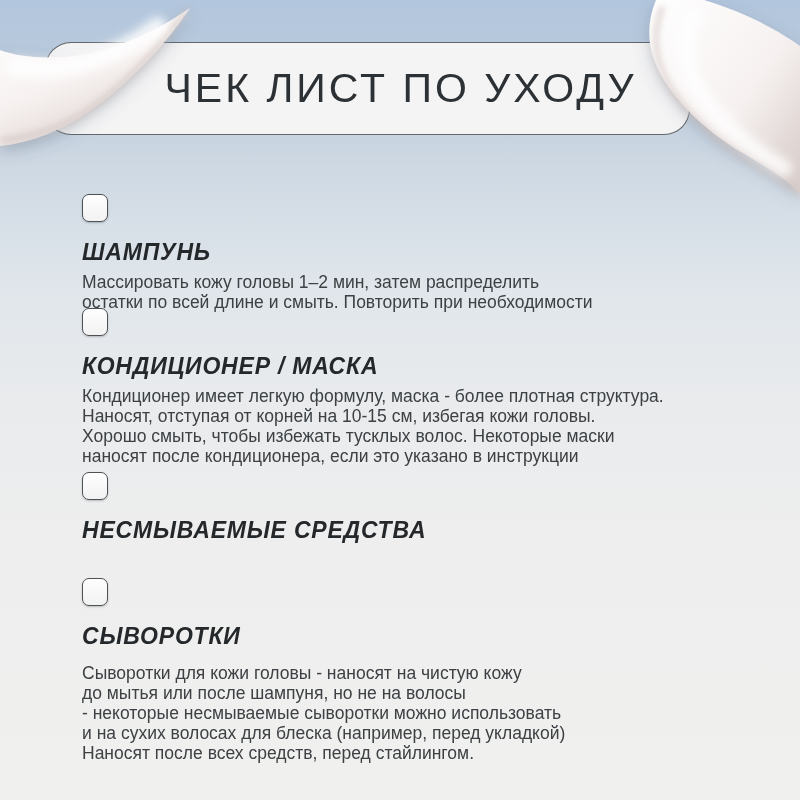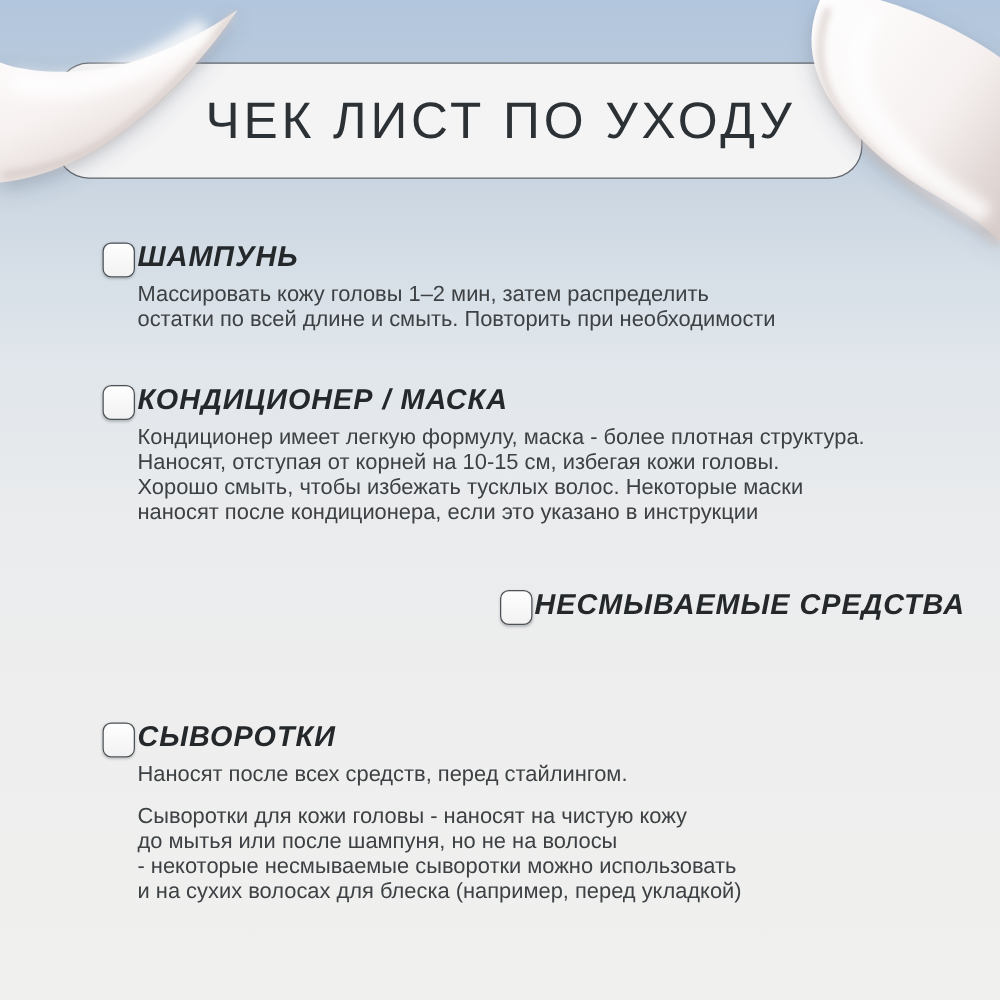--- a/index.html
+++ b/index.html
@@ -5,37 +5,37 @@
   html,body{margin:0;padding:0;background:#e8e8e8;}
   .stage{
     position:relative;width:800px;height:800px;overflow:hidden;
     font-family:"Liberation Sans",sans-serif;
     background:linear-gradient(180deg,
       #b2c6dd 0%, #bccbdc 10%, #d0dae4 22%, #e0e6eb 36%,
       #e9ebed 50%, #eeeeee 68%, #f0f0ef 100%);
   }
   
   .banner{
-    position:absolute;left:45px;top:50px;width:645px;height:93px;
+    position:absolute;left:45px;top:42px;width:645px;height:93px;
     box-sizing:border-box;background:#f4f4f5;
     border:1px solid rgba(42,47,52,0.72);
     border-radius:26px;z-index:2;
     display:flex;align-items:center;justify-content:center;
     padding-left:66px;
   }
   .banner-title{
     font-size:41px;font-weight:500;letter-spacing:3px;
     color:#2c3135;white-space:nowrap;
   }
   
   .smears{position:absolute;left:0;top:0;z-index:3;pointer-events:none;}
   
   .item{
     position:absolute;left:82px;width:690px;
-    display:flex;gap:2px;z-index:2;
+    display:flex;gap:17px;z-index:2;flex-direction:column;
   }
   .checkbox{
     flex:0 0 auto;width:26px;height:28px;margin-top:2px;
     border:1.5px solid #4d5257;border-radius:7px;
     background:linear-gradient(180deg,#fefefe 0%,#f2f2f3 100%);
     box-shadow:0 1px 2px rgba(30,35,40,0.25);
     cursor:pointer;box-sizing:border-box;
   }
   .item-label{
     font-size:23px;font-weight:700;font-style:italic;
@@ -119,21 +119,21 @@
     <span class="checkbox" role="checkbox" aria-checked="false"></span>
     <div class="item-text">
       <div class="item-label">НЕСМЫВАЕМЫЕ СРЕДСТВА</div>
     </div>
   </div>
 
   <div class="item i4">
     <span class="checkbox" role="checkbox" aria-checked="false"></span>
     <div class="item-text">
       <div class="item-label">СЫВОРОТКИ</div>
-      <div class="item-desc">Наносят после всех средств, перед стайлингом.</div>
       <div class="item-desc extra">Сыворотки для кожи головы - наносят на чистую кожу
 до мытья или после шампуня, но не на волосы
 - некоторые несмываемые сыворотки можно использовать
 и на сухих волосах для блеска (например, перед укладкой)</div>
+      <div class="item-desc">Наносят после всех средств, перед стайлингом.</div>
     </div>
   </div>
 
 </div>
 
 </body></html>

